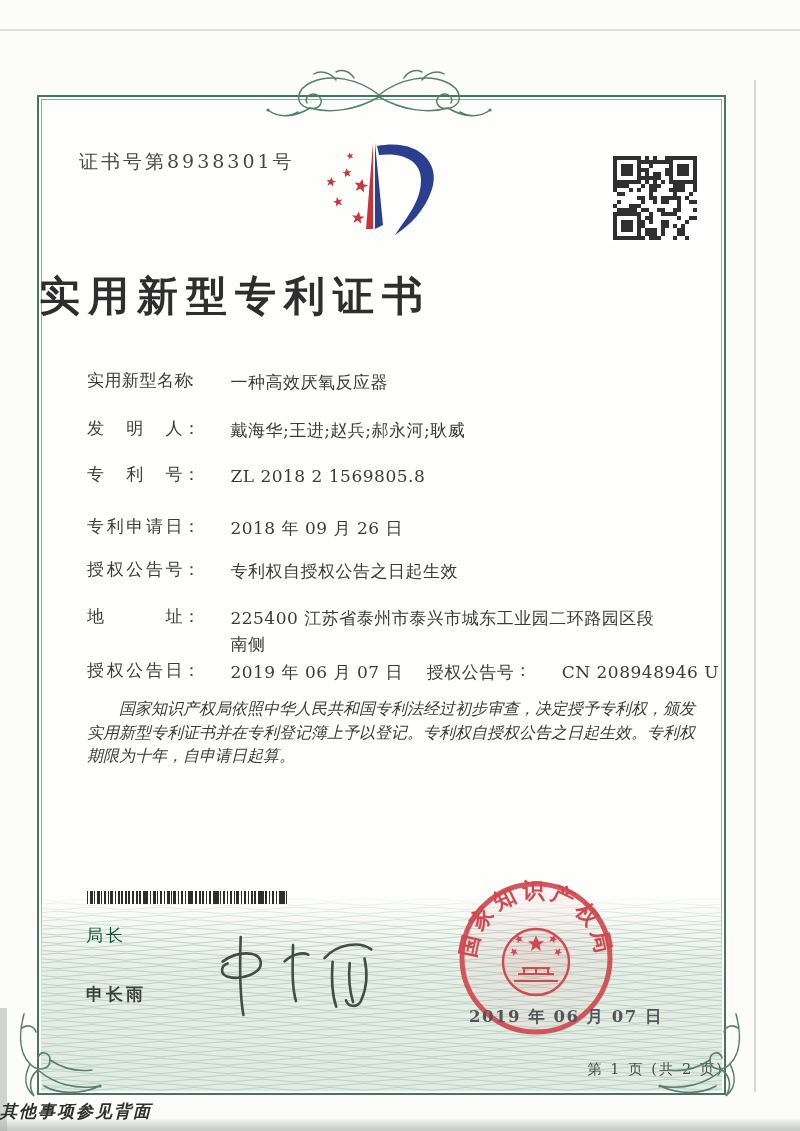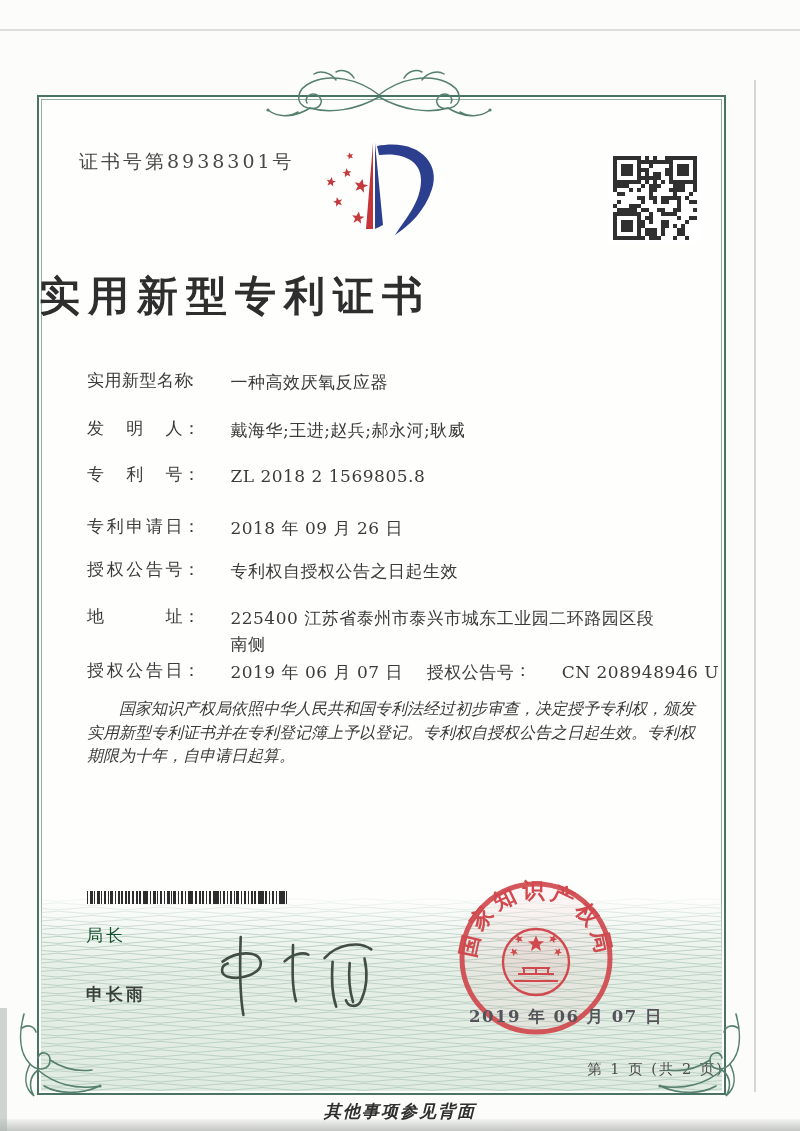--- a/index.html
+++ b/index.html
@@ -65,21 +65,21 @@
       color:#54535b;z-index:4;font-weight:600;}
 
   .page-info{position:absolute;left:0;top:963px;width:100%;text-align:right;z-index:2;
       font-size:14.5px;letter-spacing:2px;color:#4c4c4c;}
 
   
   .flourish-top{position:absolute;left:258px;top:66px;z-index:5;}
   .flourish-bl{position:absolute;left:14px;top:1010px;z-index:5;}
   .flourish-br{position:absolute;left:646px;top:1010px;z-index:5;transform:scaleX(-1);}
 
-  .back-note{position:absolute;left:0;top:1100px;width:100%;text-align:center;
+  .back-note{position:absolute;left:0;top:1100px;width:100%;
       font-size:17px;font-weight:700;letter-spacing:2px;color:#2f2f2f;font-style:italic;}
 </style>
 </head>
 <body>
 
 <div class="photo">
 
   <div class="photo-top-line"></div>
   <div class="photo-right-line"></div>
   <div class="photo-bottom-strip"></div>

